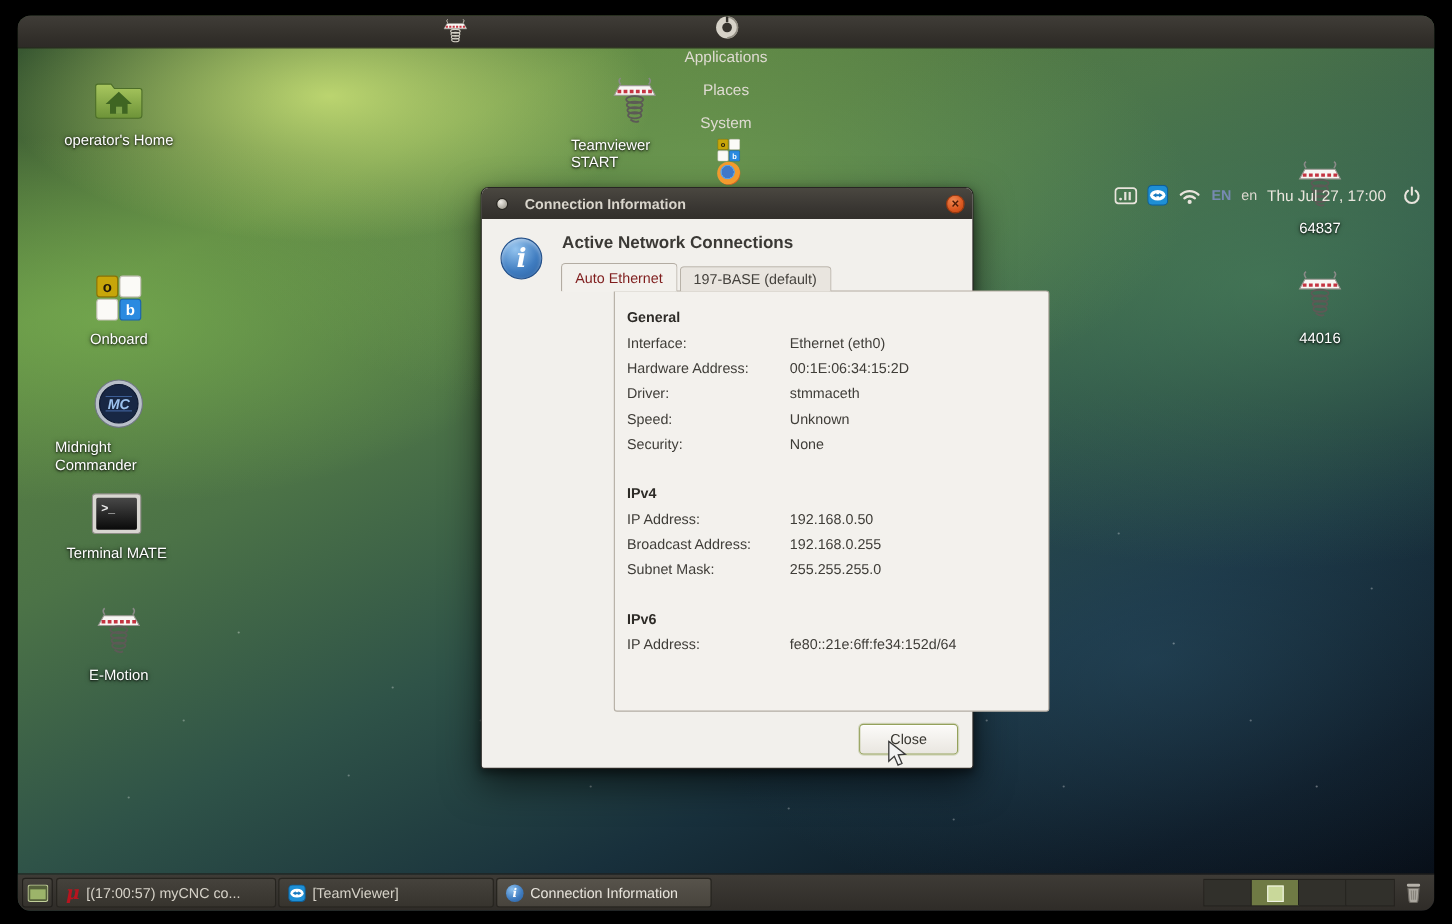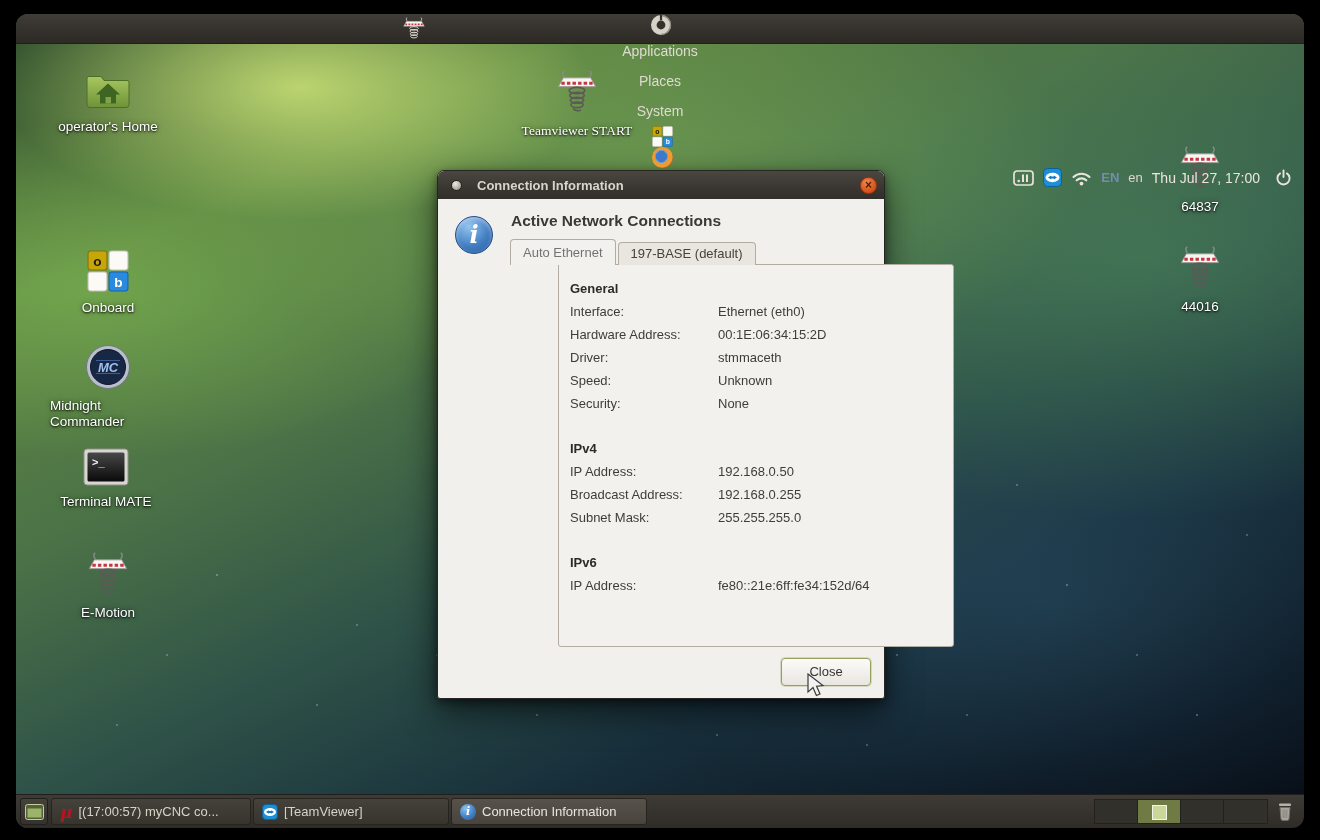--- a/index.html
+++ b/index.html
@@ -54,21 +54,21 @@
     background:radial-gradient(circle at 38% 30%, #f08a54, #dd5a22 55%, #c1440f); color:#4f1c06;
     font-size:12px; font-weight:bold; line-height:15px; text-align:center; }
   .dbody { position:relative; height:500px; }
   .info-big { position:absolute; left:17px; top:17px; width:38px; height:38px; border-radius:50%;
     background:radial-gradient(circle at 35% 26%, #94c4ef, #3f7cc0 58%, #2b5e9d); border:1px solid #234f88;
     color:#fff; font-family:"DejaVu Serif", serif; font-style:italic; font-weight:bold; font-size:24px;
     text-align:center; line-height:36px; box-shadow:inset 0 2px 4px rgba(255,255,255,.45); }
   .heading { position:absolute; left:73px; top:13px; font-size:15.5px; font-weight:bold; color:#3b3935; }
   .tabs { position:absolute; left:72px; top:40px; display:flex; align-items:flex-end; z-index:2; }
   .tab { font-size:13px; padding:0 12px; border:1px solid #b3aca2; border-bottom:none; border-radius:4px 4px 0 0; }
-  .tab.active { background:#f3f1ed; color:#737373; height:26px; line-height:25px; }
+  .tab.active { background:#f3f1ed; color:#7f1d1d; height:26px; line-height:25px; }
   .tab.inactive { background:#e9e5df; color:#45423d; height:23px; line-height:22px; margin-left:2px; }
   .frame { position:absolute; left:72px; top:65px; width:396px; height:383px; background:#f3f1ed;
     border:1px solid #b3aca2; border-radius:0 3px 3px 3px; padding:12px 0 0 11px;margin-left:48px; }
   .sect { margin-bottom:22px; }
   .sect-title { font-weight:bold; font-size:13px; color:#2d2b27; height:23px; line-height:23px; }
   .row { display:flex; height:23px; line-height:23px; font-size:13px; color:#3f3d38; }
   .row .k { width:148px; flex:none; }
   .btn-close { position:absolute; right:13px; bottom:13px; width:90px; height:28px; border-radius:4px;
     background:linear-gradient(#fcfbf9,#e9e6e0); border:1px solid #94a15b; font-size:13px; color:#37352f;
     text-align:center; line-height:26px; box-shadow:0 0 0 1px rgba(150,165,95,.3), inset 0 1px 0 rgba(255,255,255,.85); cursor:default; }
@@ -252,21 +252,21 @@
           <ellipse cx="22" cy="21" rx="8" ry="3.2" fill="none" stroke="#5c5a56" stroke-width="1.7"></ellipse>
           <ellipse cx="22" cy="26" rx="7.4" ry="3.1" fill="none" stroke="#5c5a56" stroke-width="1.7"></ellipse>
           <ellipse cx="22" cy="31" rx="6.8" ry="3" fill="none" stroke="#5c5a56" stroke-width="1.7"></ellipse>
           <ellipse cx="22" cy="35.6" rx="6.2" ry="2.9" fill="none" stroke="#5c5a56" stroke-width="1.7"></ellipse>
           <path d="M18,39.5 q4,3.5 8,1.5" stroke="#5c5a56" fill="none" stroke-width="1.7"></path>
         </svg>
     </span>
     <span class="lbl">E-Motion</span>
   </div>
 
-  <div class="dicon" style="left:503px; top:56px;font-family:Liberation Serif, serif;">
+  <div class="dicon" style="left:503px; top:56px;">
     <span>
       <svg width="44" height="45" viewBox="0 0 44 46">
           <path d="M9,7 Q6,3 9,1" stroke="#8a8a88" fill="none" stroke-width="1.5"></path>
           <path d="M35,7 Q38,3 35,1" stroke="#8a8a88" fill="none" stroke-width="1.5"></path>
           <polygon points="8,8 36,8 41,17 3,17" fill="#f7f6f3" stroke="#9a9892"></polygon>
           <line x1="6" y1="13.5" x2="38" y2="13.5" stroke="#c43441" stroke-width="3.2" stroke-dasharray="3.5,2.2"></line>
           <ellipse cx="22" cy="21" rx="8" ry="3.2" fill="none" stroke="#5c5a56" stroke-width="1.7"></ellipse>
           <ellipse cx="22" cy="26" rx="7.4" ry="3.1" fill="none" stroke="#5c5a56" stroke-width="1.7"></ellipse>
           <ellipse cx="22" cy="31" rx="6.8" ry="3" fill="none" stroke="#5c5a56" stroke-width="1.7"></ellipse>
           <ellipse cx="22" cy="35.6" rx="6.2" ry="2.9" fill="none" stroke="#5c5a56" stroke-width="1.7"></ellipse>

